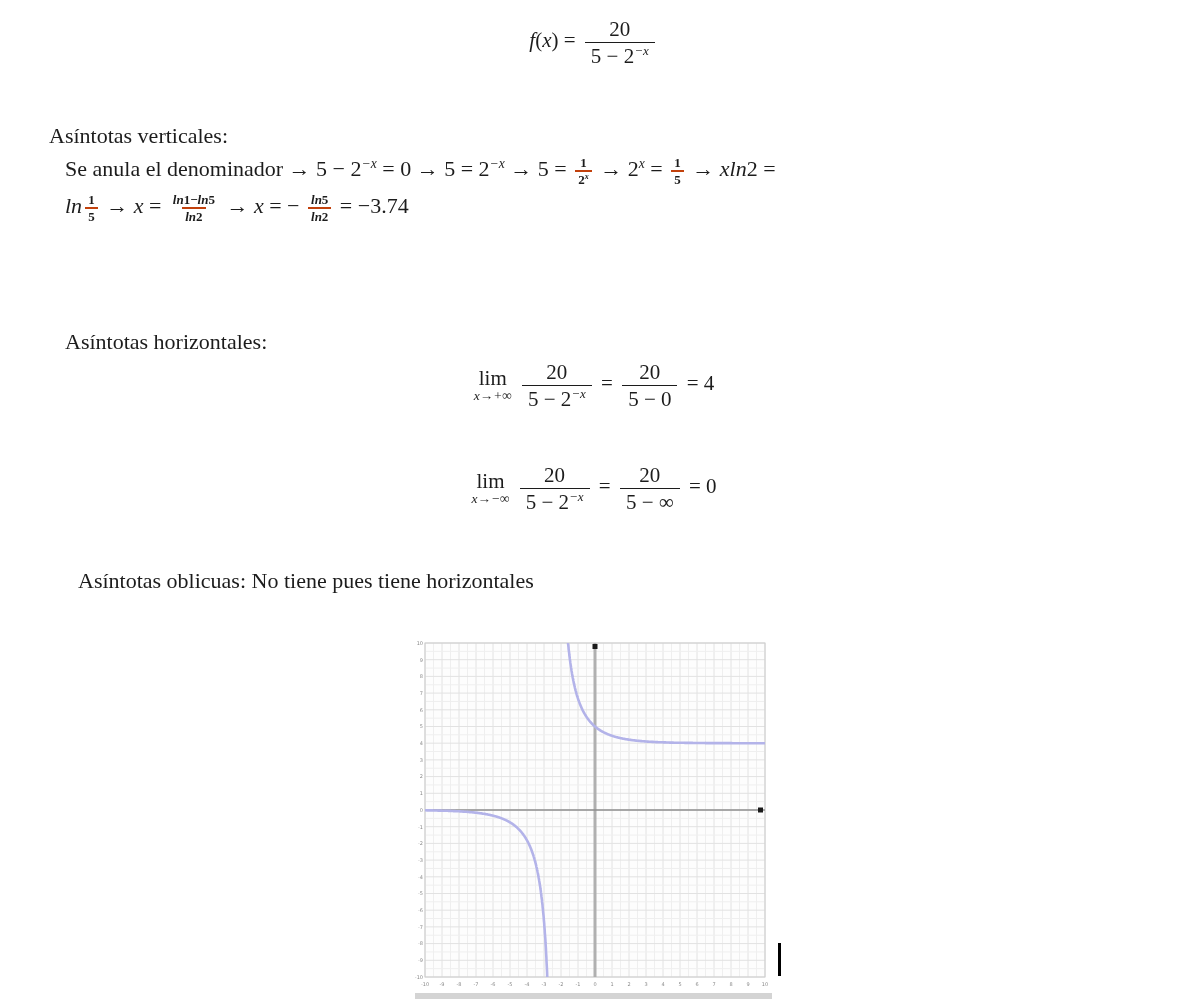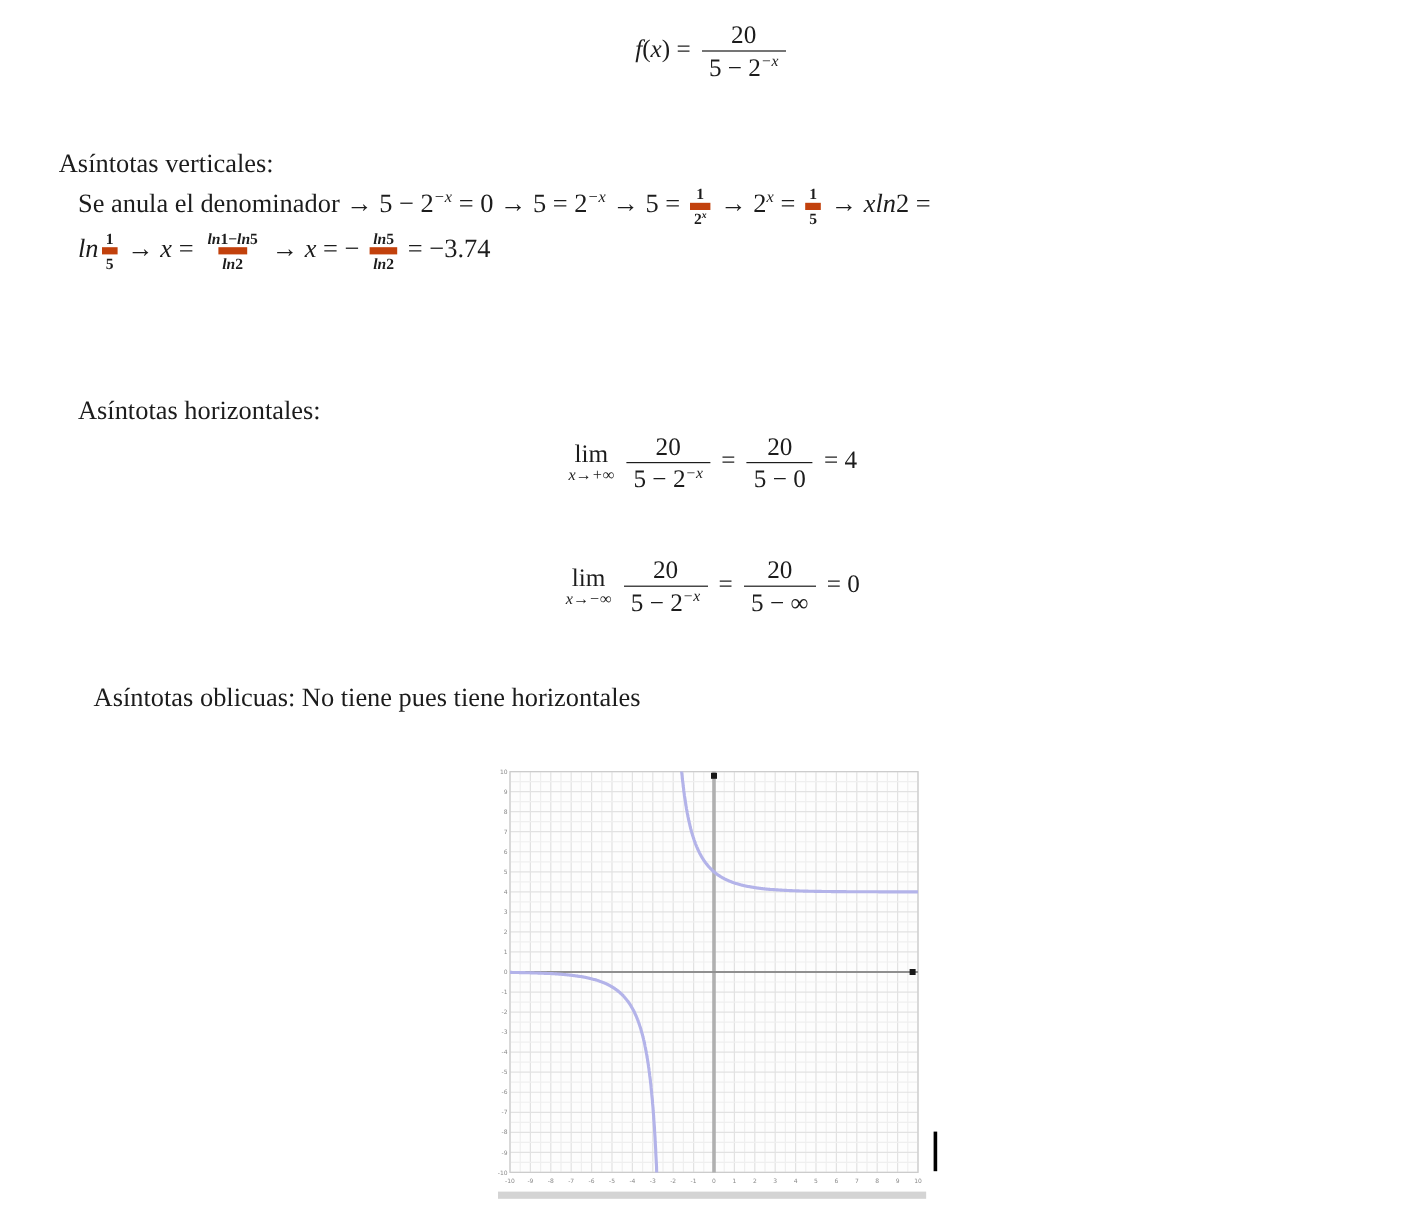--- a/index.html
+++ b/index.html
@@ -14,21 +14,21 @@
   .display-math{font-size:21px;}
   
   .rm{font-style:normal;}
   .it{font-style:italic;}
   .msup{font-size:62%;font-style:italic;vertical-align:super;line-height:0;}
   .frac{display:inline-flex;flex-direction:column;align-items:center;vertical-align:middle;margin:0 4px;text-align:left;}
   .frac .num{padding:0 6px 2px 6px;line-height:1.05;}
   .frac .den{border-top:1.6px solid #1c1c1c;padding:2px 6px 0 6px;line-height:1.05;}
   .sfrac{display:inline-flex;flex-direction:column;align-items:center;vertical-align:middle;margin:0 3px;text-align:center;font-size:13px;font-weight:600;}
   .sfrac .num{padding:0 3px 1px 3px;line-height:1.0;}
-  .sfrac .den{border-top:6px solid #c2410c;padding:1px 3px 0 3px;line-height:1.0;}
+  .sfrac .den{border-top:2px solid #c2410c;padding:1px 3px 0 3px;line-height:1.0;}
   .lim{display:inline-flex;flex-direction:column;vertical-align:middle;margin-right:6px;}
   .lim .limword{font-style:normal;line-height:1.05;}
   .lim .under{font-size:13.5px;font-style:italic;line-height:1.1;}
   .graph-figure{background:#ffffff;}
   .caret{background:#000000;}
 </style>
 </head>
 <body>
 
 <div class="doc">

